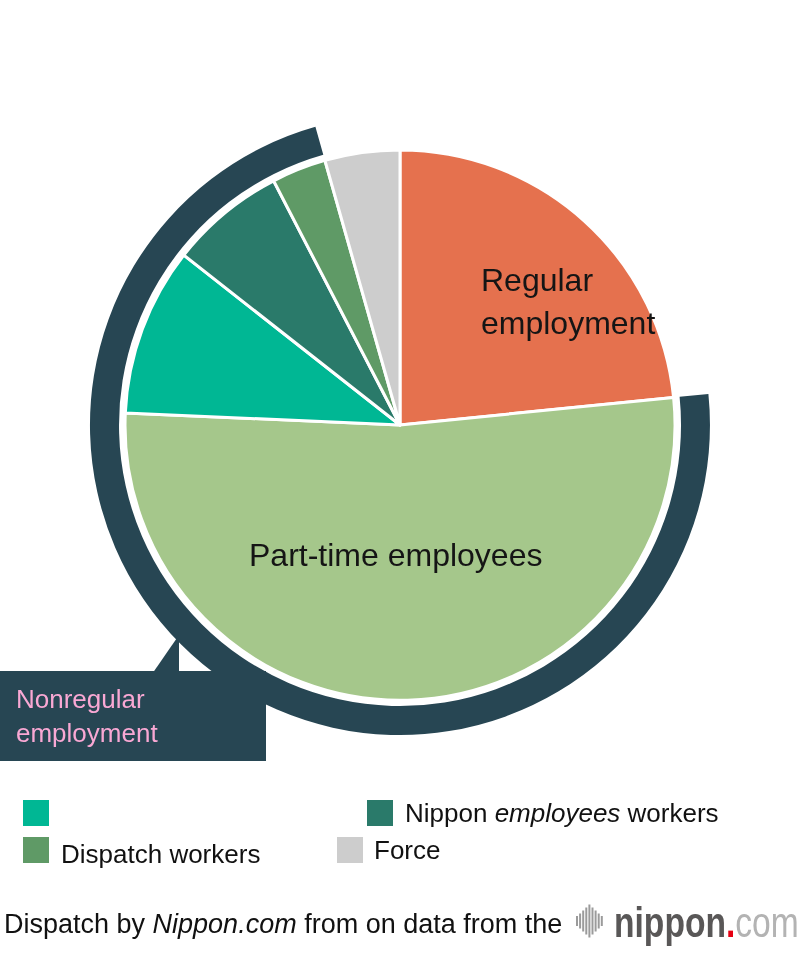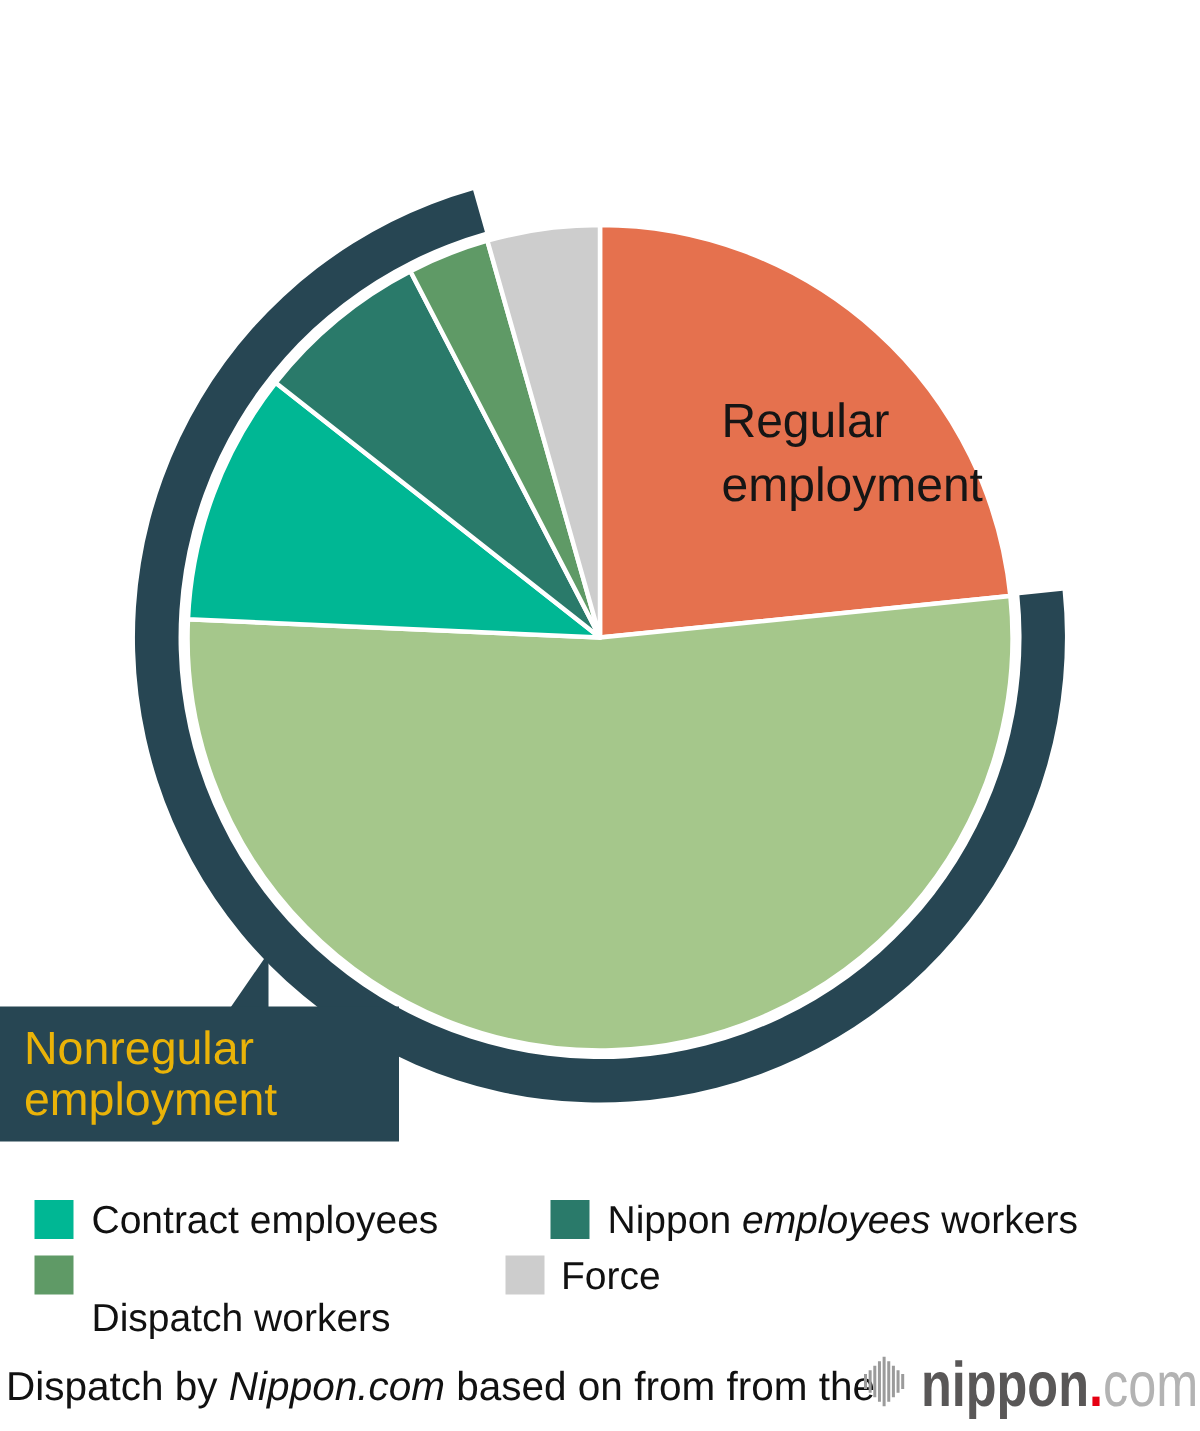--- a/index.html
+++ b/index.html
@@ -5,21 +5,21 @@
   html,body{margin:0;padding:0;background:#ffffff;}
   #page{position:relative;width:800px;height:954px;overflow:hidden;background:#ffffff;
         font-family:"Liberation Sans",sans-serif;color:#111;}
   #chart-svg{position:absolute;left:0;top:0;}
   .title{position:absolute;left:122px;top:4px;margin:0;font-size:45px;font-weight:700;
          line-height:50px;letter-spacing:-0.5px;color:#000;white-space:pre-line;}
   .slice-label{position:absolute;font-size:32px;color:#151515;line-height:43px;white-space:pre-line;}
   #label-regular{left:437px;top:259px;margin-left:44px;}
   #label-parttime{left:249px;top:534px;}
   .callout{position:absolute;left:0;top:671px;width:266px;height:90px;box-sizing:border-box;
-           padding:11px 0 0 16px;color:#eab308;font-size:31px;line-height:34px;white-space:pre-line;}
+           padding:11px 0 0 16px;color:#f9a8d4;font-size:26px;line-height:34px;white-space:pre-line;}
   .legend-swatch{position:absolute;width:26px;height:26px;}
   .legend-label{position:absolute;font-size:26px;line-height:29px;color:#111;white-space:nowrap;}
   .italic{font-style:italic;}
   .footer{position:absolute;left:4px;top:902px;font-size:27px;line-height:44px;color:#111;}
   .footer-line{white-space:nowrap;}
   .logo{position:absolute;left:576px;top:903px;display:flex;align-items:flex-end;}
   .logo-bars{margin-right:9px;margin-bottom:5px;}
   .logo-text{font-size:42px;line-height:40px;font-weight:700;transform:scaleX(0.8);
              transform-origin:left bottom;white-space:nowrap;}
   .logo-tld{font-weight:400;}
@@ -39,38 +39,38 @@
         <path d="M400,425 L324.9,160.4 A275,275 0 0 1 400.0,150.0 Z" fill="#cdcdcd" stroke="#ffffff" stroke-width="3" stroke-linejoin="round"></path>
       </g>
     <path id="nonregular-ring" d="M708.4,393.9 A310,310 0 1 1 315.4,126.8 L323.3,154.7 A281,281 0 1 0 679.6,396.8 Z" fill="#274653"></path>
     <polygon id="callout-tail" points="150,677 179,677 179,635" fill="#274653"></polygon>
   </svg>
 
 
   <div class="slice-label" id="label-regular">Regular
 employment</div>
 
+  <div class="slice-label" id="label-parttime">Part-time employees</div>
 
   <div class="callout" style="background-color: rgb(39, 70, 83);">Nonregular
 employment</div>
 
   <div class="legend-swatch" style="left: 23px; top: 800px; background-color: rgb(0, 183, 148);"></div>
-  <div class="legend-label" style="left:61px;top:799px;">Contract employees</div>
 
   <div class="legend-swatch" style="left: 367px; top: 800px; background-color: rgb(42, 122, 106);"></div>
   <div class="legend-label" style="left:405px;top:799px;"><span>Nippon </span><span class="italic">employees</span><span> workers</span></div>
 
   <div class="legend-swatch" style="left: 23px; top: 837px; background-color: rgb(95, 154, 102);"></div>
-  <div class="legend-label" style="left:61px;top:864px;text-align:center;">Dispatch workers</div>
+  <div class="legend-label" style="left:61px;top:840px;text-align:center;">Dispatch workers</div>
 
   <div class="legend-swatch" style="left: 337px; top: 837px; background-color: rgb(205, 205, 205);"></div>
   <div class="legend-label" style="left:374px;top:836px;">Force</div>
 
   <div class="footer">
-    <div class="footer-line"><span>Dispatch by </span><span class="italic">Nippon.com</span><span> based on from from the</span></div>
+    <div class="footer-line"><span>Dispatch by </span><span class="italic">Nippon.com</span><span> from on data from the</span></div>
     <div class="footer-line">Labor Force Survey.</div>
   </div>
 
   <div class="logo">
     <svg class="logo-bars" width="29" height="34" viewBox="0 0 29 34">
       <g id="logo-bar-group">
           <rect x="0" y="12" width="2" height="10" fill="#9b9b9b"></rect>
           <rect x="3.1" y="9.5" width="2" height="15" fill="#9b9b9b"></rect>
           <rect x="6.2" y="6.5" width="2" height="21" fill="#9b9b9b"></rect>
           <rect x="9.3" y="3.5" width="2" height="27" fill="#9b9b9b"></rect>

